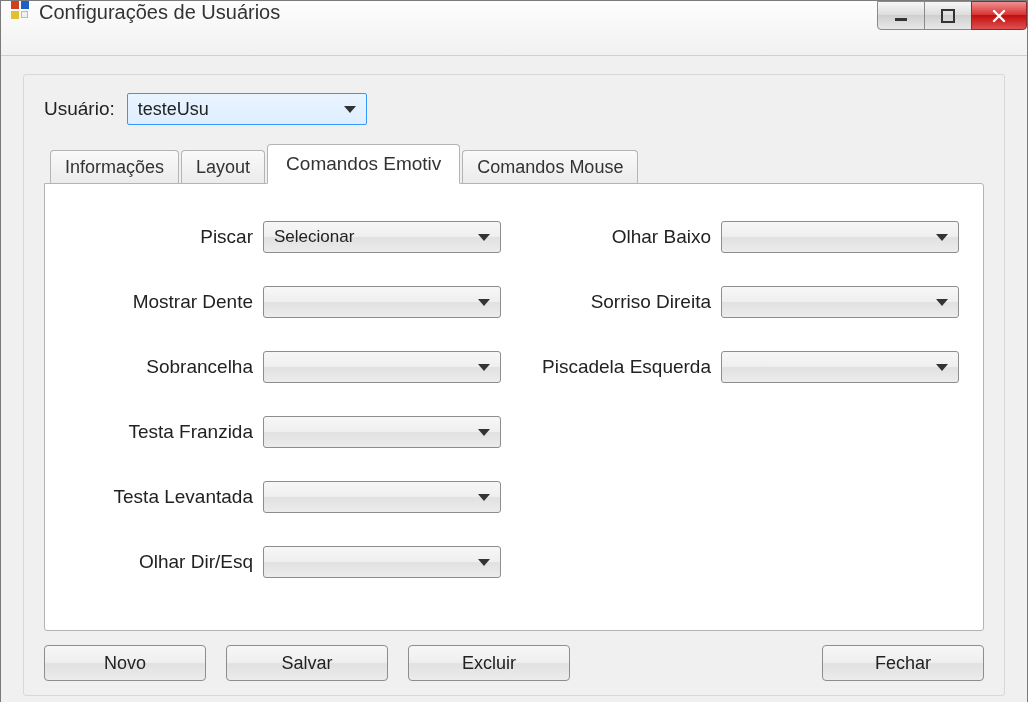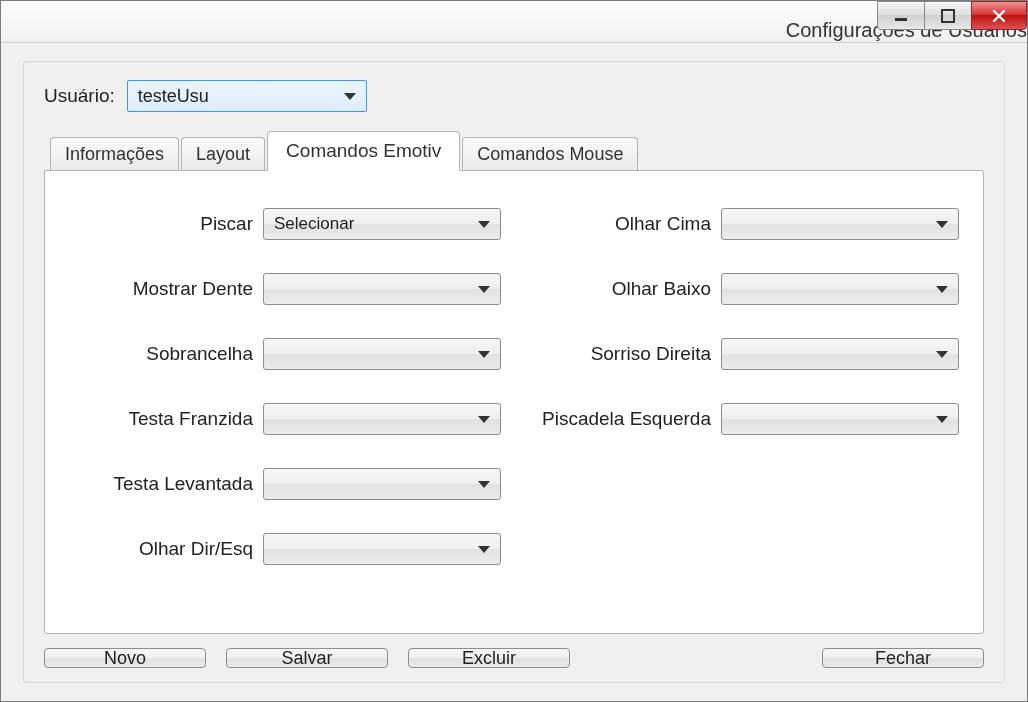--- a/index.html
+++ b/index.html
@@ -1,21 +1,21 @@
 <!DOCTYPE html>
 <html><head>
 <meta charset="utf-8">
 <style>
   * { box-sizing: border-box; }
   html,body { margin:0; padding:0; font-family: "Segoe UI", Tahoma, sans-serif; font-size:15px; color:#222; }
   body { background:#fff; width:1028px; height:702px; overflow:hidden; }
 
   
   .window { width:1028px; height:702px; border:1px solid #7a7a7a; background:#fff; }
-  .titlebar { height:42px; background:linear-gradient(#fdfdfd,#f1f1f1); border-bottom:1px solid #d0d0d0; display:flex; align-items:flex-end; padding:0 0 0 10px; position:relative;flex-direction:column; }
+  .titlebar { height:55px; background:linear-gradient(#fdfdfd,#f1f1f1); border-bottom:1px solid #d0d0d0; display:flex; align-items:flex-start; padding:0 0 0 10px; position:relative; }
   .app-icon { width:18px; height:18px; margin-right:10px; display:inline-block; position:relative; }
   .app-icon .sq { position:absolute; width:8px; height:8px; }
   .app-icon .r { background:#d04020; left:0; top:0; }
   .app-icon .b { background:#2060c0; left:10px; top:0; }
   .app-icon .y { background:#e0c030; left:0; top:10px; }
   .app-icon .w { background:#f0f0f0; border:1px solid #bbb; left:10px; top:10px; width:7px; height:7px; }
   .title-text { font-size:20px; color:#333; }
   .win-controls { position:absolute; right:0; top:0; height:29px; display:flex; }
   .win-btn { width:48px; height:29px; border:1px solid #8a8a8a; background:linear-gradient(#f7f7f7,#dcdcdc 49%,#cfcfcf 50%,#e8e8e8); display:flex; align-items:center; justify-content:center; margin-left:-1px; }
   .win-btn.min svg, .win-btn.max svg { width:16px; height:16px; }
@@ -40,21 +40,21 @@
   .grid { display:flex; gap:28px; }
   .col { flex:0 0 430px; display:flex; flex-direction:column; gap:18px; }
   .field { display:flex; align-items:center; justify-content:flex-end; gap:10px;margin-top:15px; }
   .field label { font-size:19px; text-align:right; white-space:nowrap; }
   .combo { width:238px; height:32px; border:1px solid #8d8d8d; background:linear-gradient(#f7f7f7 0%,#efefef 48%,#e1e1e1 52%,#ececec 100%); border-radius:3px; display:flex; align-items:center; justify-content:space-between; padding:0 10px; font-size:17px; color:#222; }
   .chev { width:0;height:0;border-left:6px solid transparent;border-right:6px solid transparent;border-top:7px solid #333; }
 
   
   .btn-row { display:flex; gap:20px; margin-top:14px; }
   .btn-row .spacer { flex:1; }
-  .btn { min-width:162px; height:20px; border:1px solid #8d8d8d; background:linear-gradient(#f7f7f7 0%,#efefef 48%,#e1e1e1 52%,#ececec 100%); border-radius:4px; display:flex; align-items:center; justify-content:center; font-size:18px; color:#222; }
+  .btn { min-width:162px; height:36px; border:1px solid #8d8d8d; background:linear-gradient(#f7f7f7 0%,#efefef 48%,#e1e1e1 52%,#ececec 100%); border-radius:4px; display:flex; align-items:center; justify-content:center; font-size:18px; color:#222; }
 </style>
 </head>
 <body>
 
 <div class="window">
   <div class="titlebar">
     <span class="app-icon">
       <span class="sq r"></span>
         <span class="sq b"></span>
         <span class="sq y"></span>
@@ -149,27 +149,20 @@
               <label>Olhar Dir/Esq</label>
               <div class="combo">
                 <span></span>
                 <span class="chev"></span>
               </div>
             </div>
           </div>
 
           <div class="col">
             <div class="field">
-              <label>Olhar Cima</label>
-              <div class="combo">
-                <span></span>
-                <span class="chev"></span>
-              </div>
-            </div>
-            <div class="field">
               <label>Olhar Baixo</label>
               <div class="combo">
                 <span></span>
                 <span class="chev"></span>
               </div>
             </div>
             <div class="field">
               <label>Sorriso Direita</label>
               <div class="combo">
                 <span></span>

